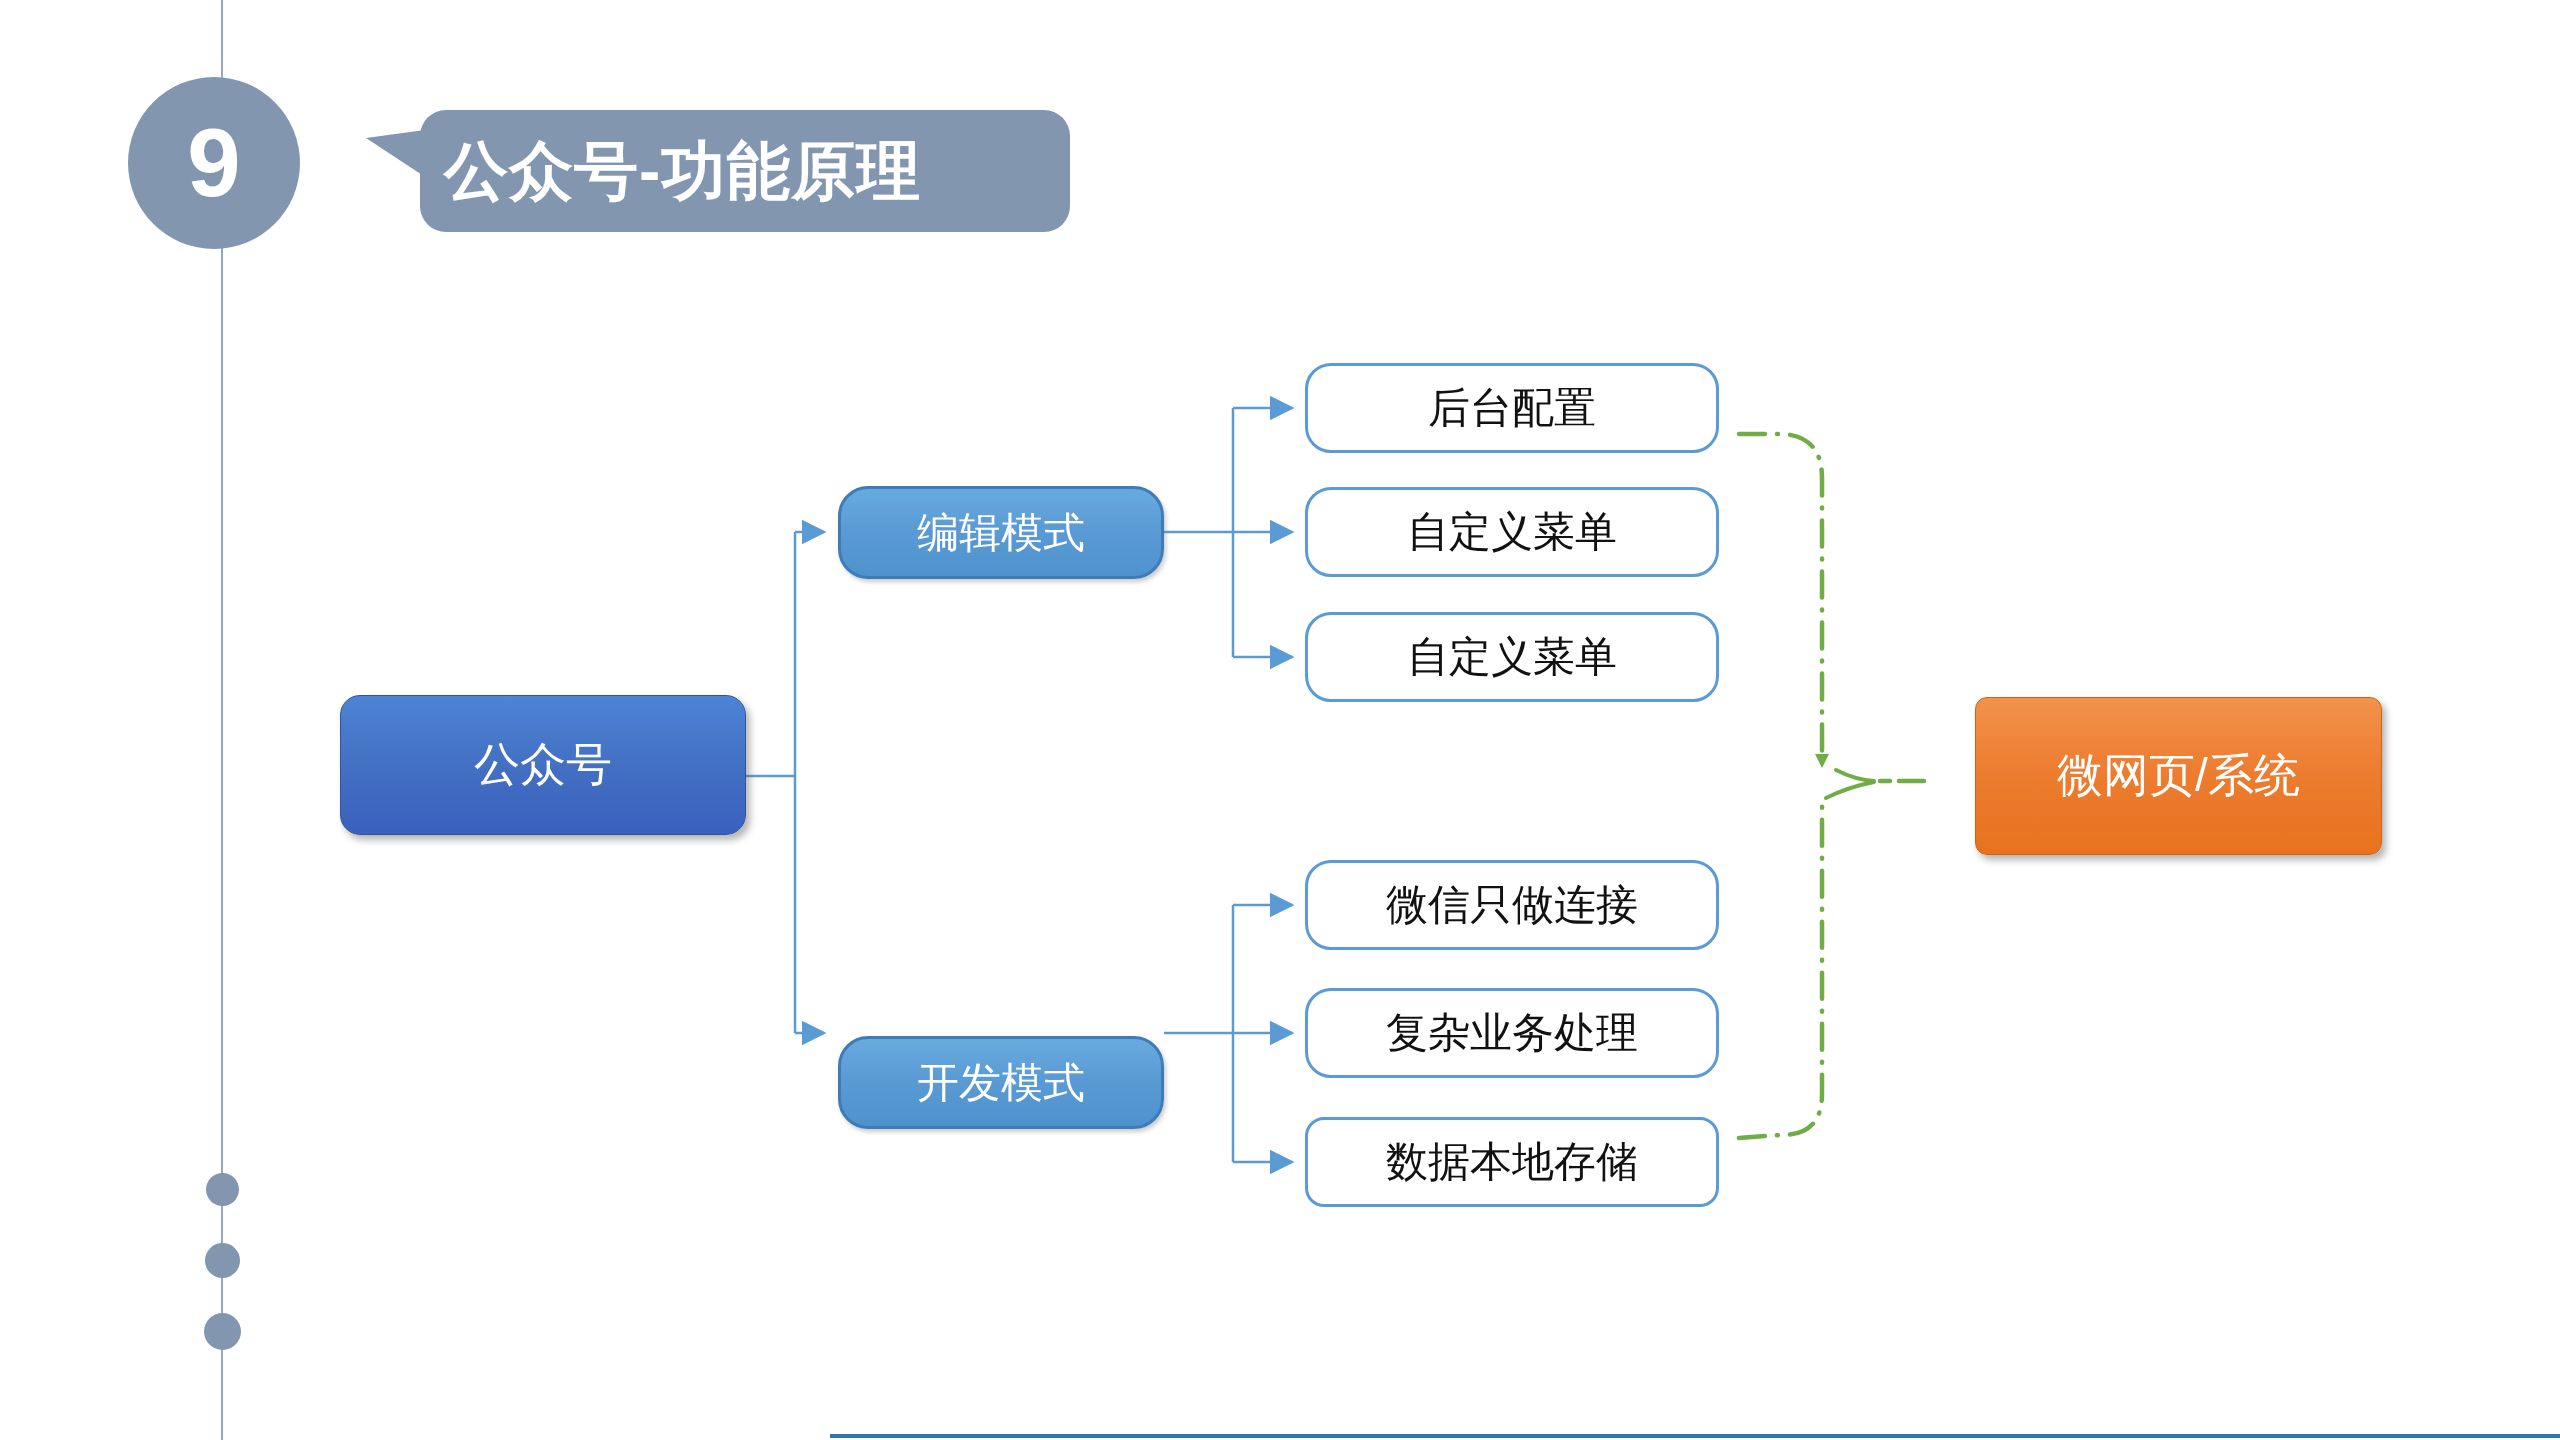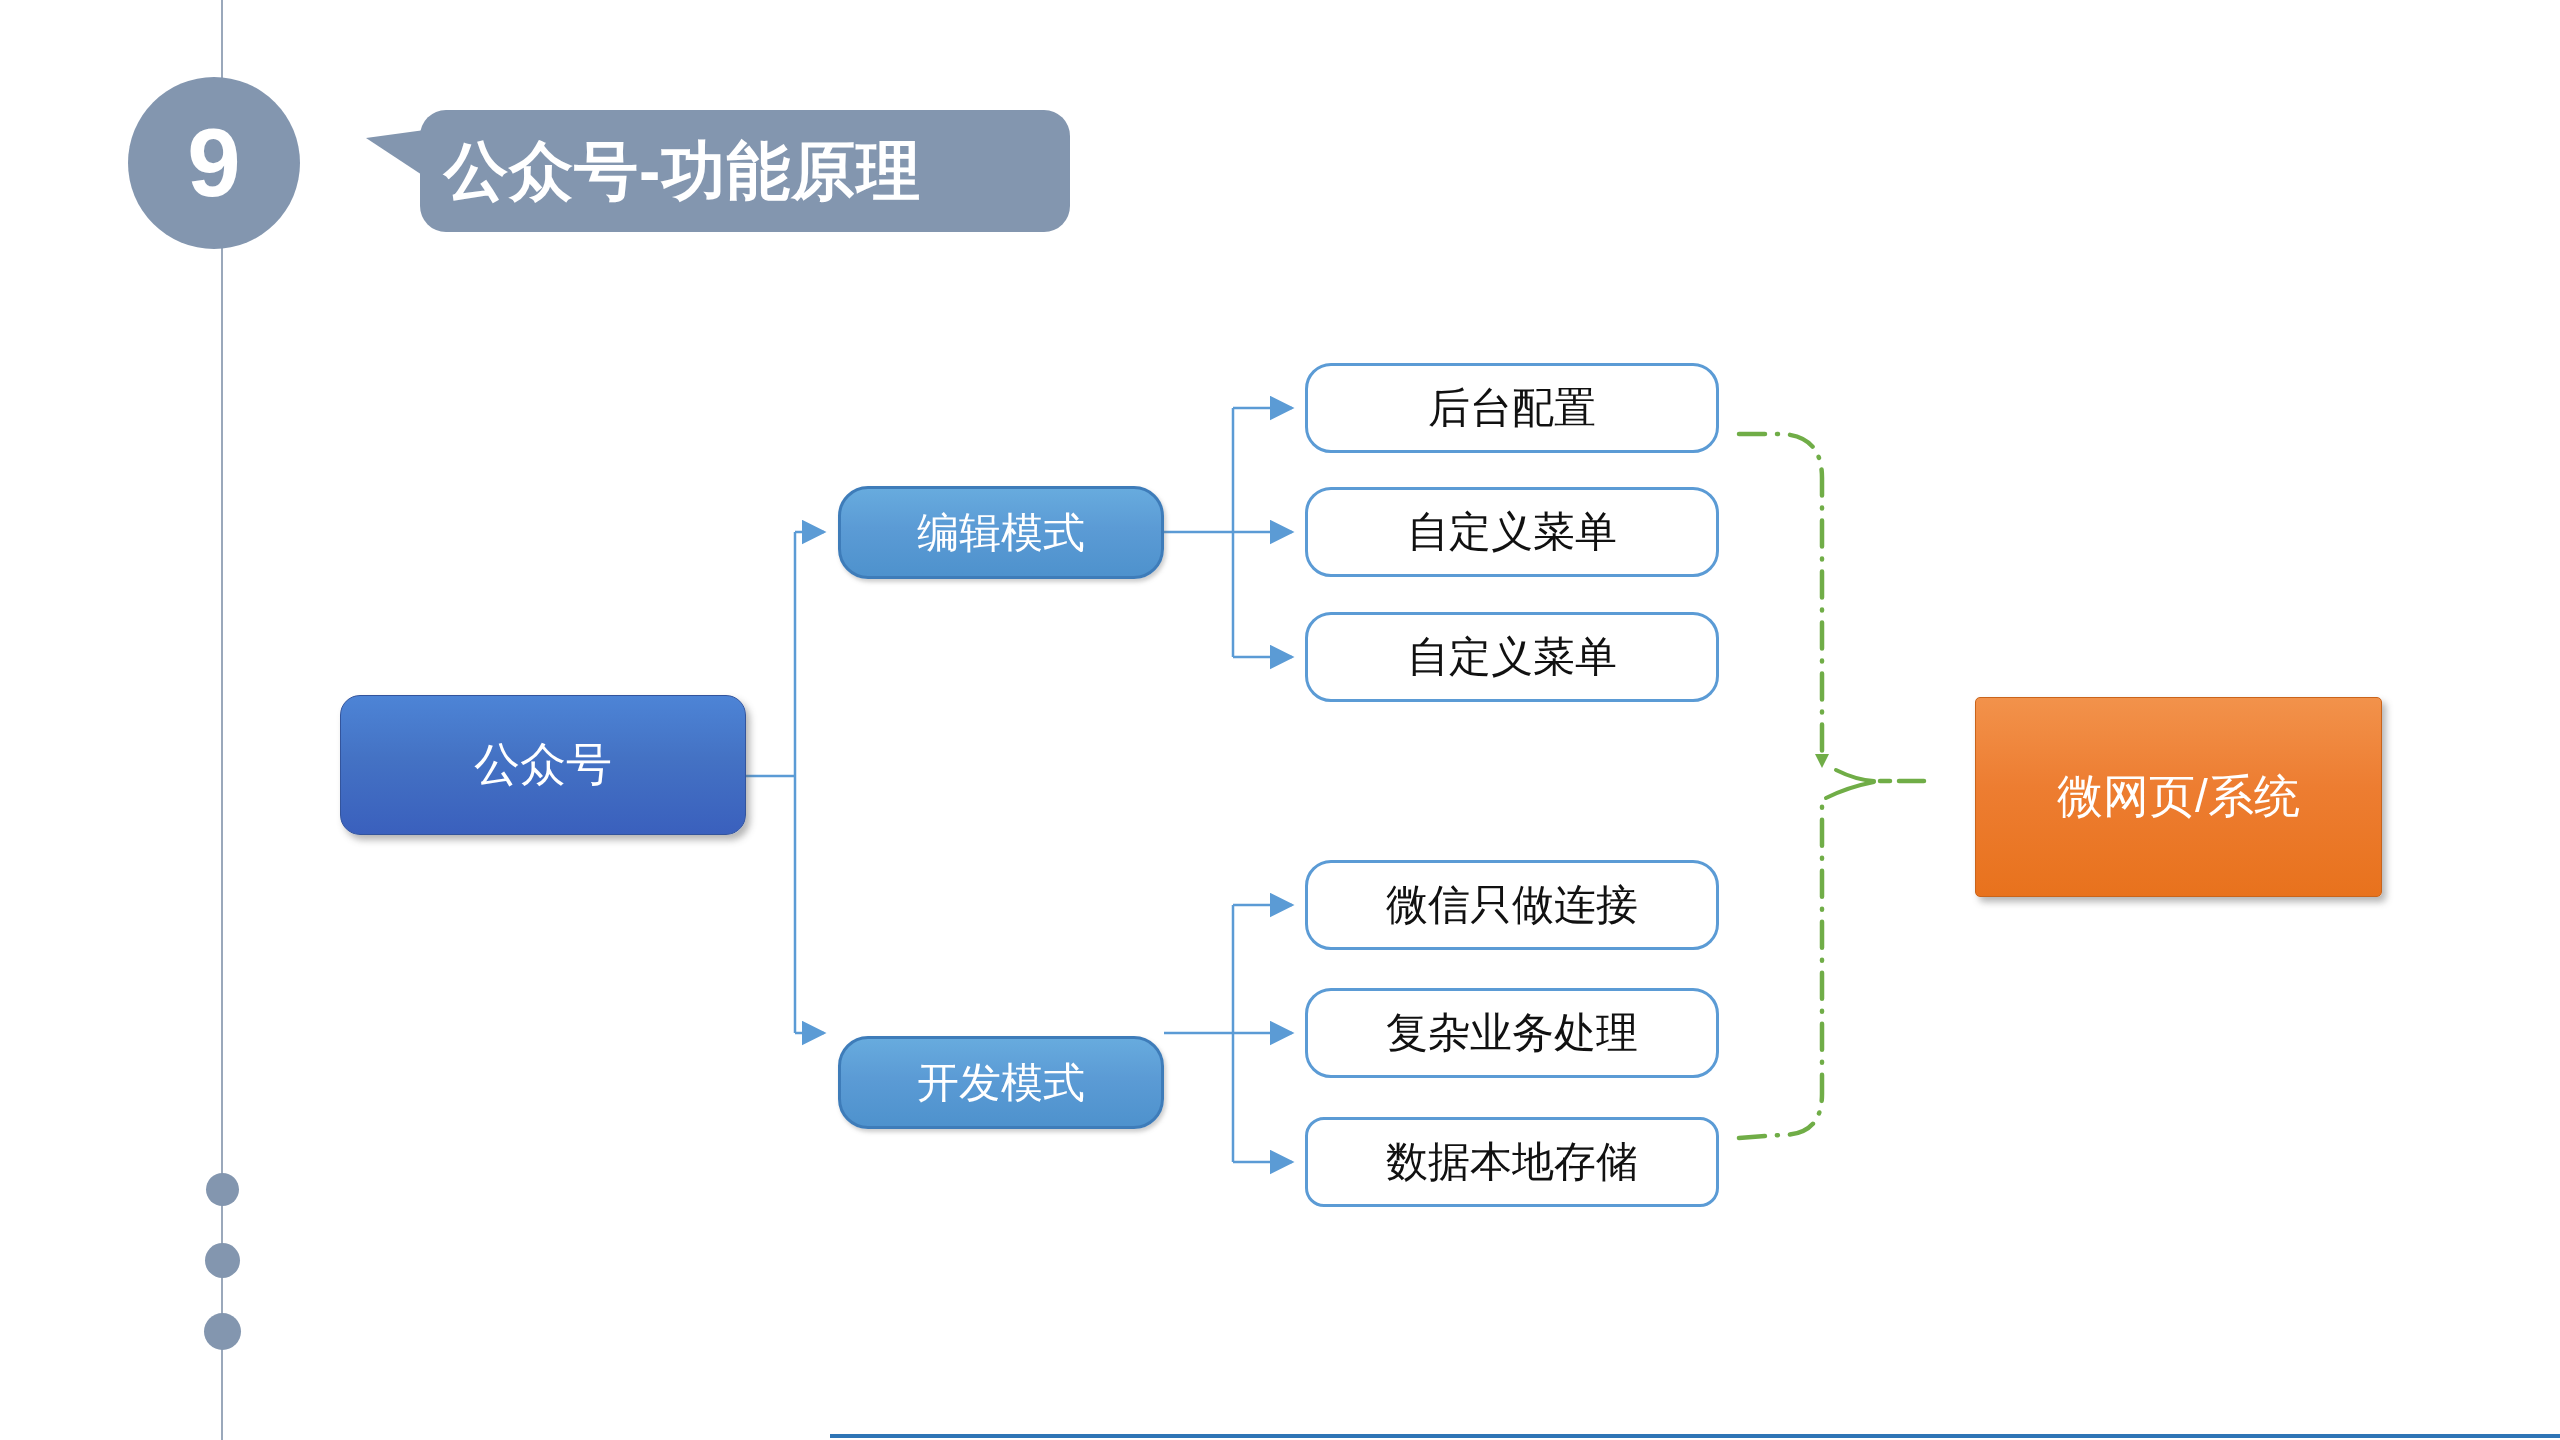--- a/index.html
+++ b/index.html
@@ -48,21 +48,21 @@
   }
   .mode-edit{top:486px;align-items:center;}
   .mode-dev{top:1036px;}
   .node-leaf{
     left:1305px;width:414px;height:90px;border-radius:26px;
     background:#ffffff;border:3px solid #5b9bd5;color:#111;font-size:42px;
   }
   .leaf-1{top:363px;} .leaf-2{top:487px;} .leaf-3{top:612px;}
   .leaf-4{top:860px;} .leaf-5{top:988px;} .leaf-6{top:1117px;border-radius:19px;}
   .node-result{
-    left:1975px;top:697px;width:407px;height:200px;border-radius:5px;
+    left:1975px;top:697px;width:407px;height:158px;border-radius:12px;
     background:linear-gradient(180deg,#f2924b 0%,#ed7d31 45%,#e8721d 100%);
     border:1px solid #c9641b;color:#fff;font-size:46px;
     box-shadow:4px 5px 7px rgba(90,90,90,.45);
   }
   .connector-layer{position:absolute;left:0;top:0;pointer-events:none;}
   .bottom-edge{position:absolute;left:830px;top:1434px;width:1730px;height:4px;background:#2e75b6;}
 </style>
 </head>
 <body>
 

